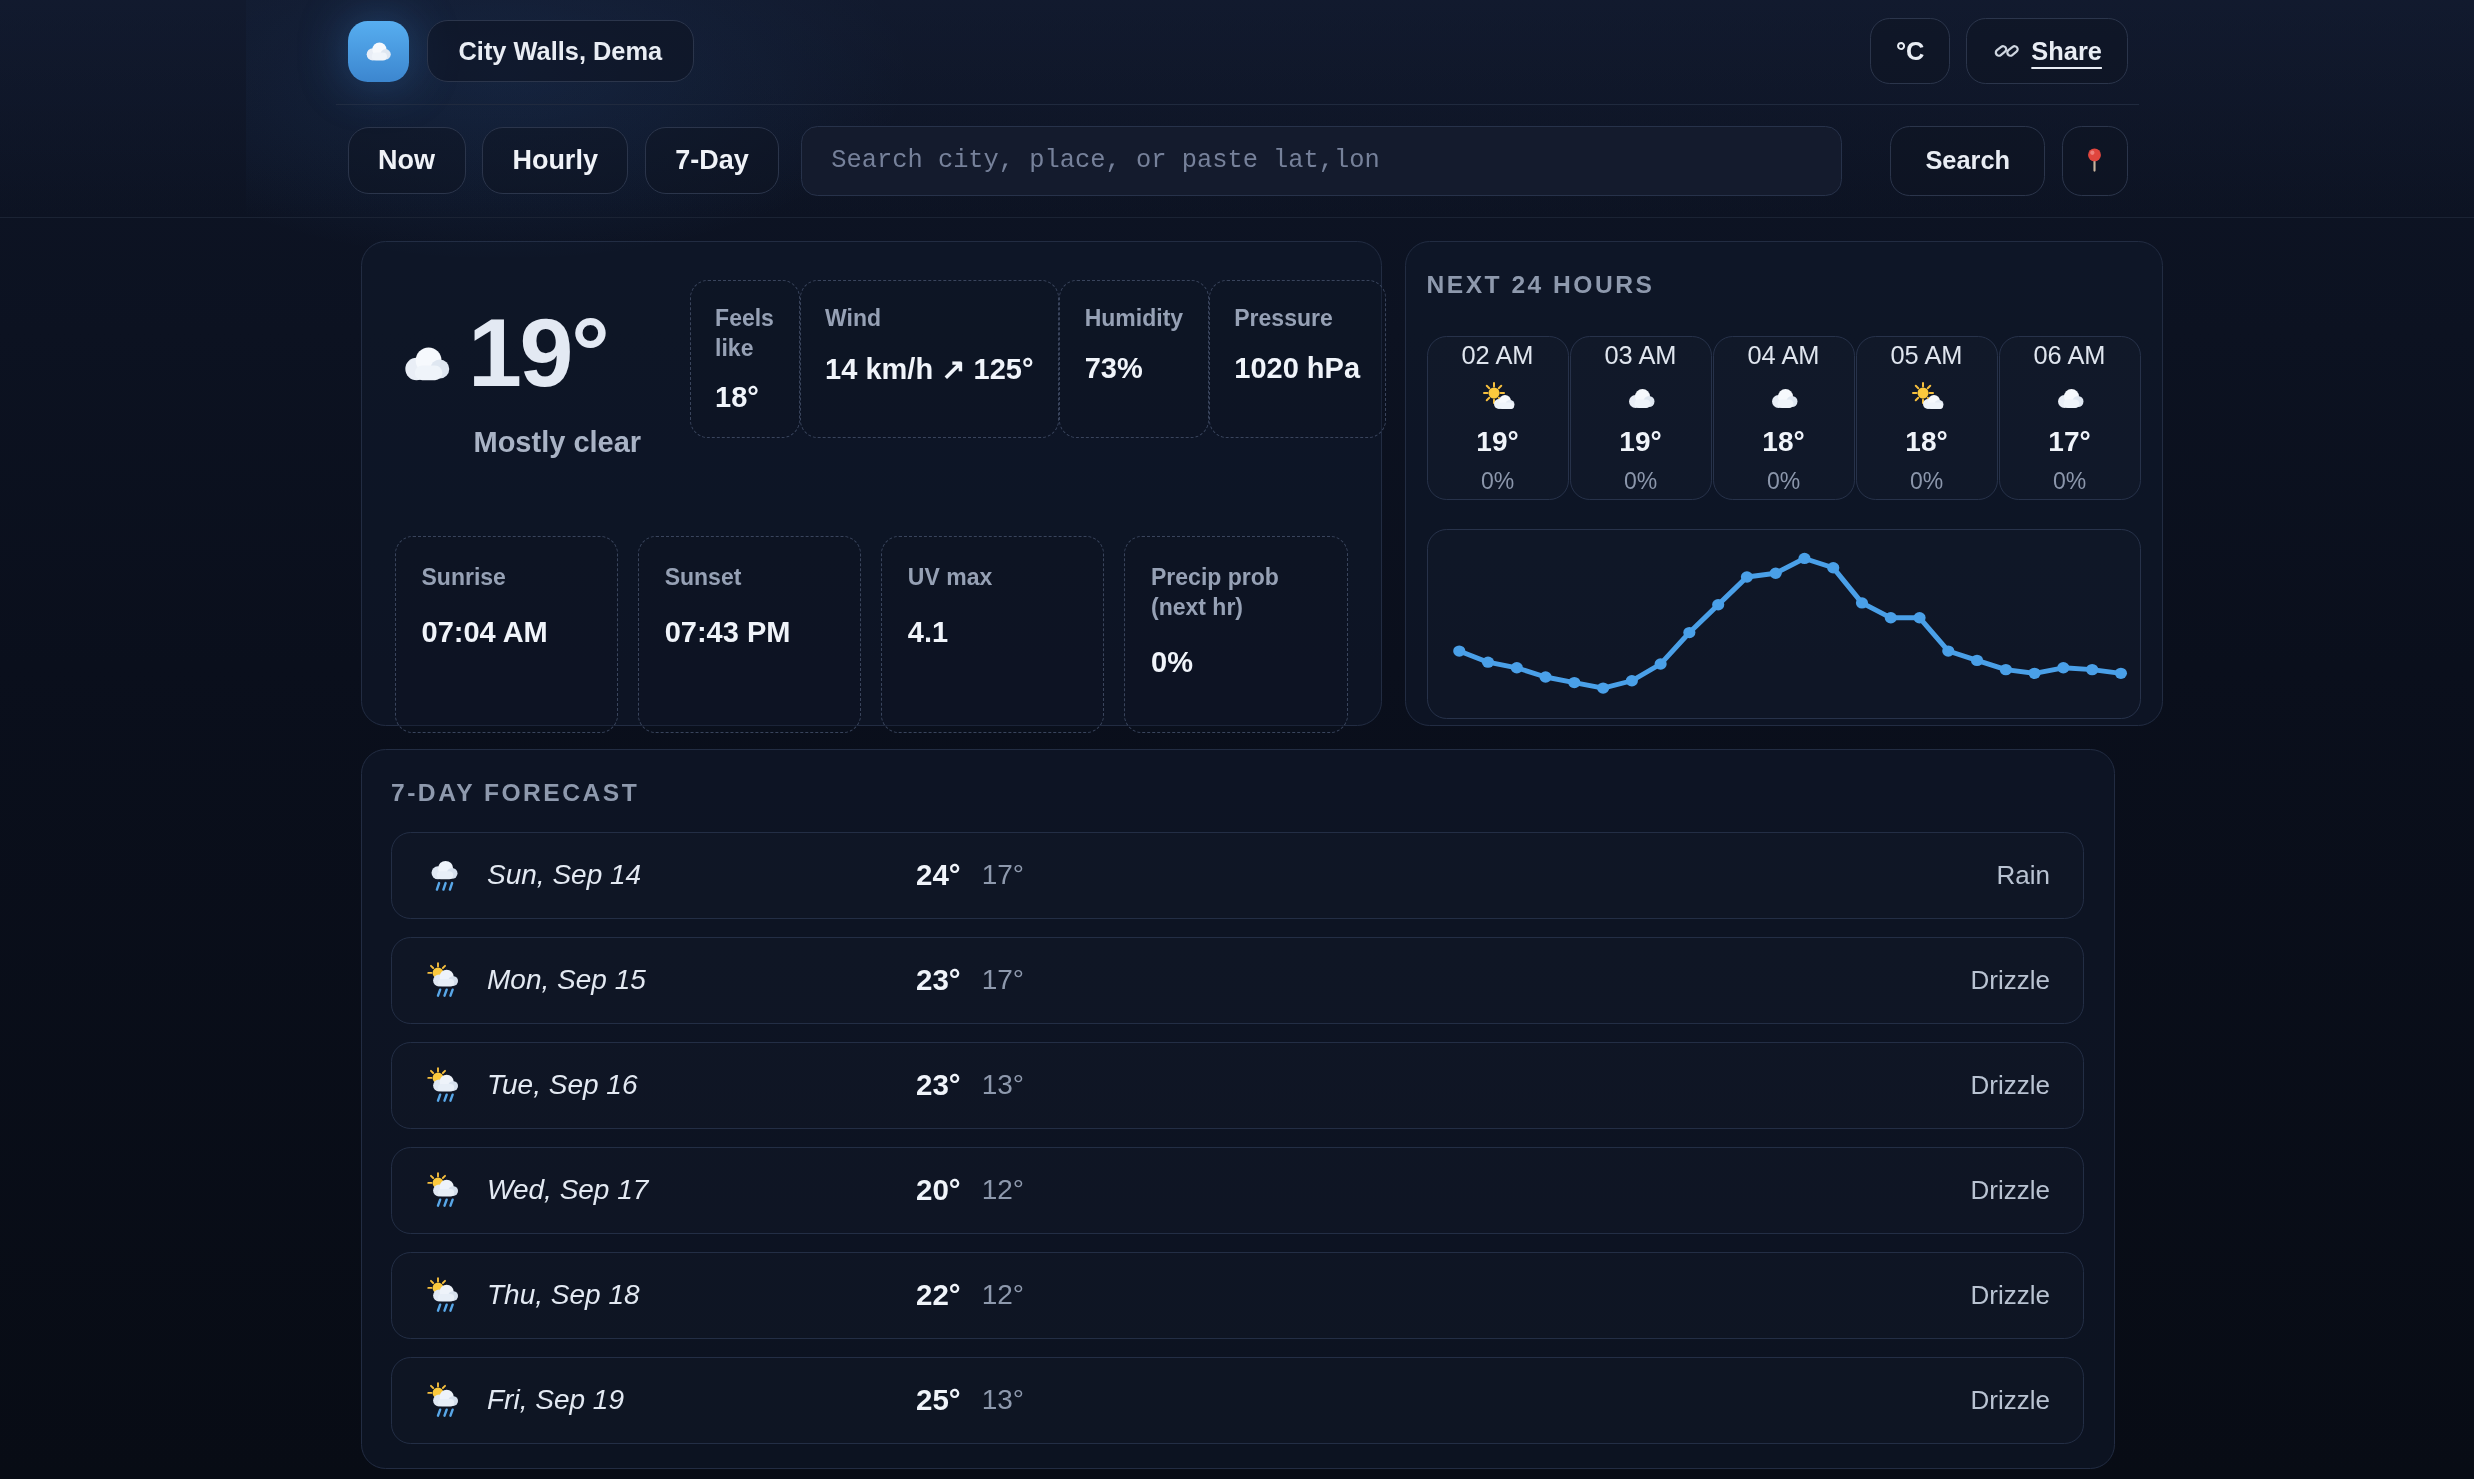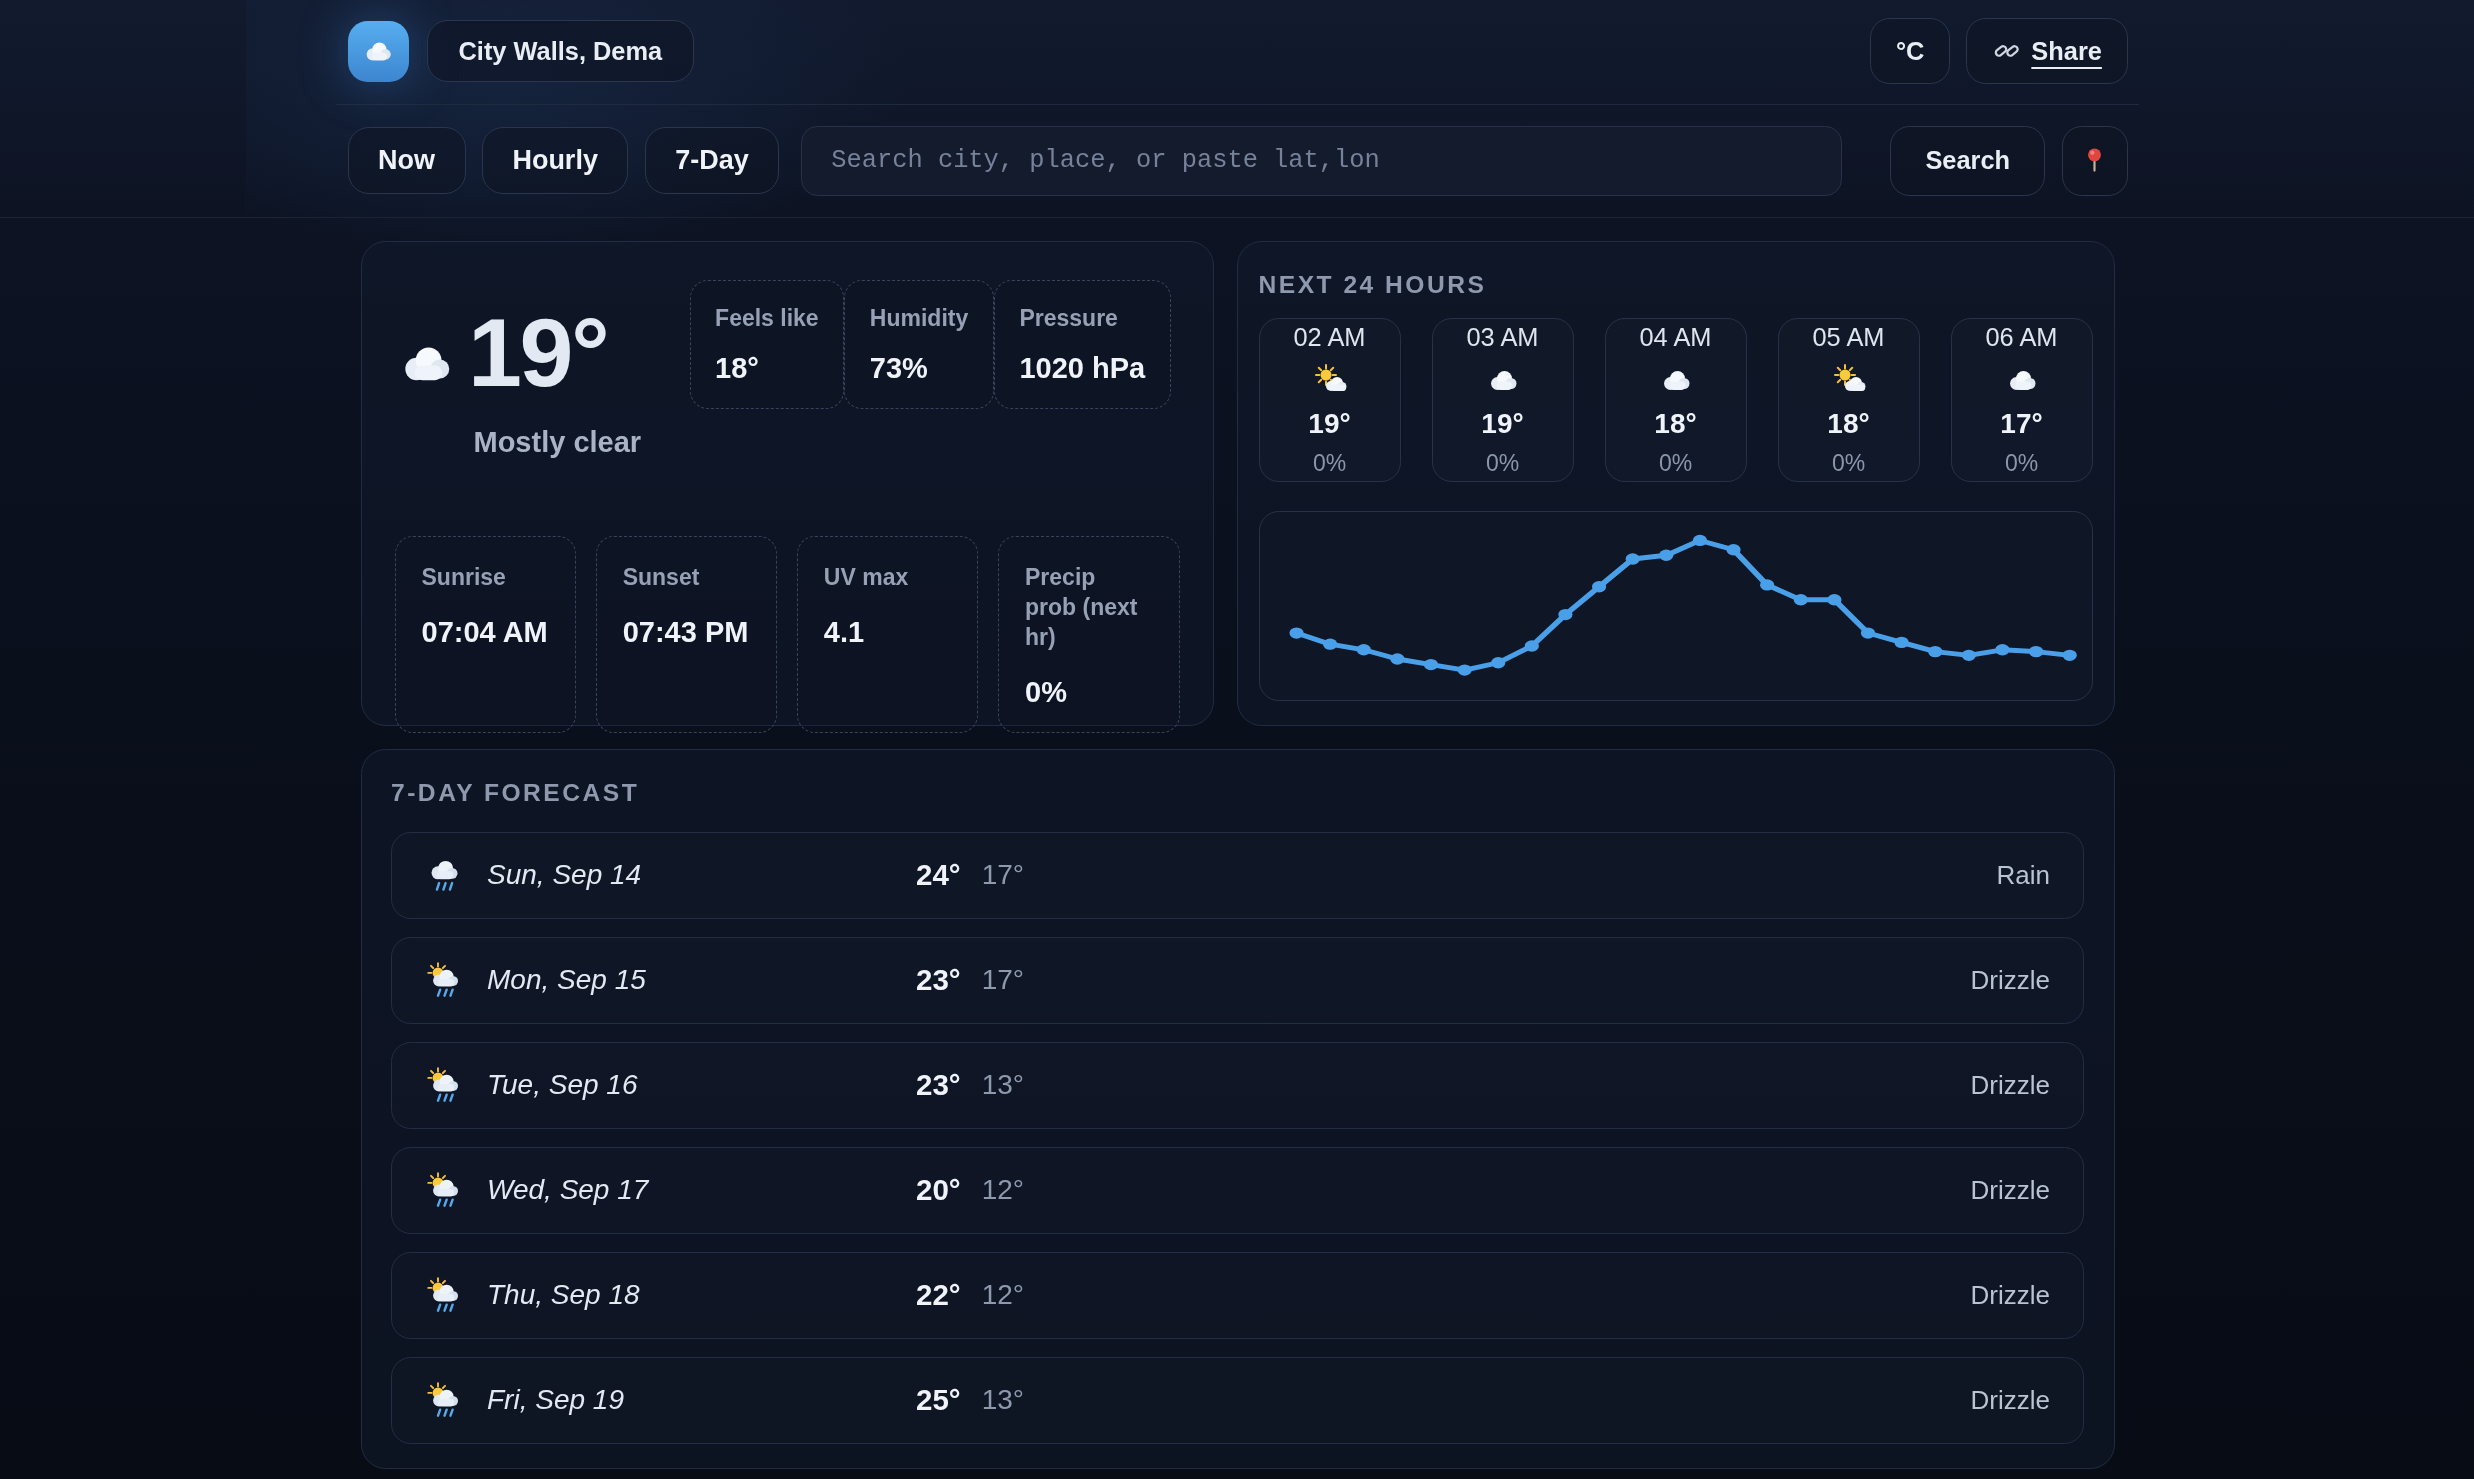--- a/index.html
+++ b/index.html
@@ -60,21 +60,21 @@
   .chip{ border:1.6px dashed #39445c; border-radius:18px; background:rgba(13,19,33,.3); }
   .stat-chip{ padding:23px 24.6px; min-height:116px; }
   .chip-label{ font-size:23px; font-weight:700; color:#96a1b5; line-height:1.3;}
   .chip-value{ font-size:29px; font-weight:700; color:#f0f4fa; margin-top:18px; white-space:nowrap;}
   .details{ margin-top:77px; display:grid; grid-template-columns:repeat(4,1fr); gap:19.7px; }
   .detail-chip{ padding:26px 26px; height:197px; }
   .detail-chip .chip-value{ margin-top:23px; }
   
   .next24-card{ flex:1; height:485px; padding:29.5px 21px 21px 21px; }
   .section-title{ font-size:24.6px; font-weight:700; letter-spacing:2.5px; color:#8e99ad; }
-  .hours-strip{ margin-top:19px; display:flex; gap:31px; overflow:hidden; height:165px; }
+  .hours-strip{ margin-top:37px; display:flex; gap:1px; overflow:hidden; height:165px; }
   .hour-card{ flex:0 0 142px; height:164px; border:1.6px solid #27324a; border-radius:19.7px;
     background:rgba(255,255,255,.015); display:flex; flex-direction:column; align-items:center;
     justify-content:center; gap:9.8px;}
   .hour-time{ font-size:25.4px; color:#dfe5ee; }
   .hour-card .i{ width:36px; height:36px; }
   .hour-temp{ font-size:28px; font-weight:700; color:#f0f4fa; }
   .hour-pct{ font-size:23px; color:#8b96ab; }
   .chart-card{ margin-top:28px; height:190px; border:1.6px solid #27324a; border-radius:19.7px;
     background:rgba(255,255,255,.01); overflow:hidden;}
   .chart-card svg{ display:block; width:100%; height:100%; }
@@ -163,20 +163,24 @@
                 </svg>
               </span>
             <span class="big-temp">19°</span>
           </div>
           <div class="condition">Mostly clear</div>
         </div>
         <div class="stats">
           <div class="chip stat-chip">
             <div class="chip-label">Feels like</div>
             <div class="chip-value">18°</div>
+          </div>
+          <div class="chip stat-chip">
+            <div class="chip-label">Wind</div>
+            <div class="chip-value">14 km/h ↗ 125°</div>
           </div>
           <div class="chip stat-chip">
             <div class="chip-label">Humidity</div>
             <div class="chip-value">73%</div>
           </div>
           <div class="chip stat-chip">
             <div class="chip-label">Pressure</div>
             <div class="chip-value">1020 hPa</div>
           </div>
         </div>

